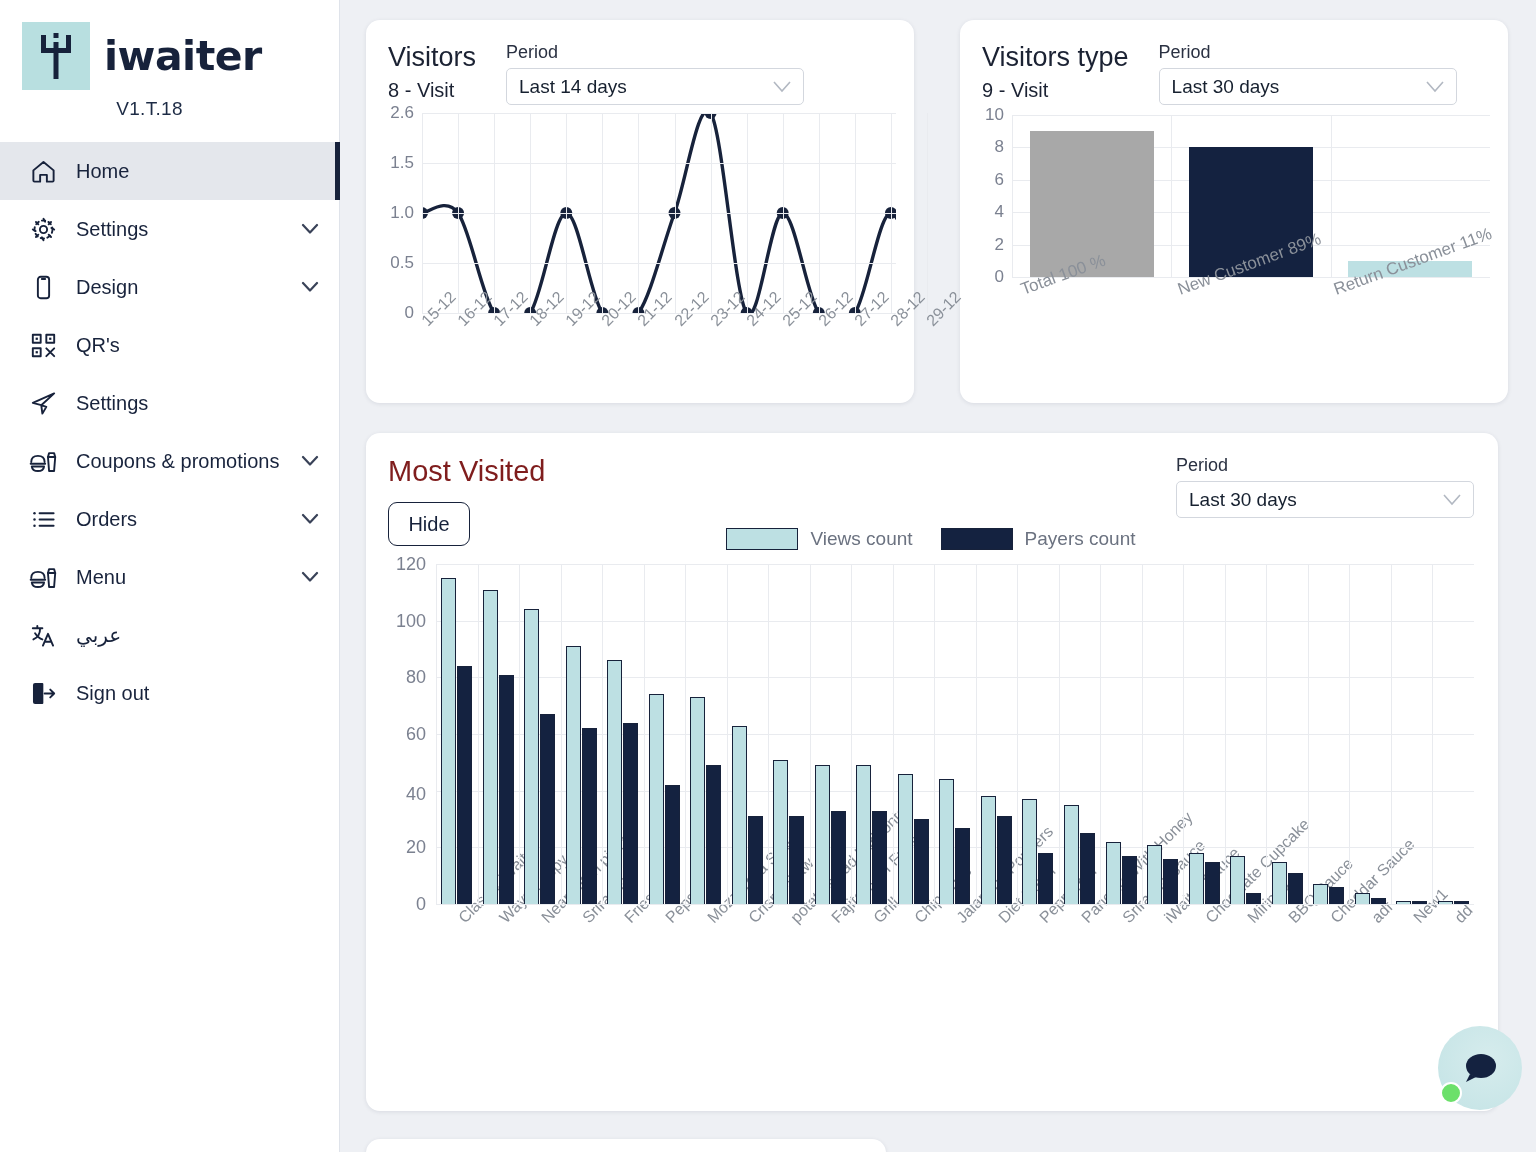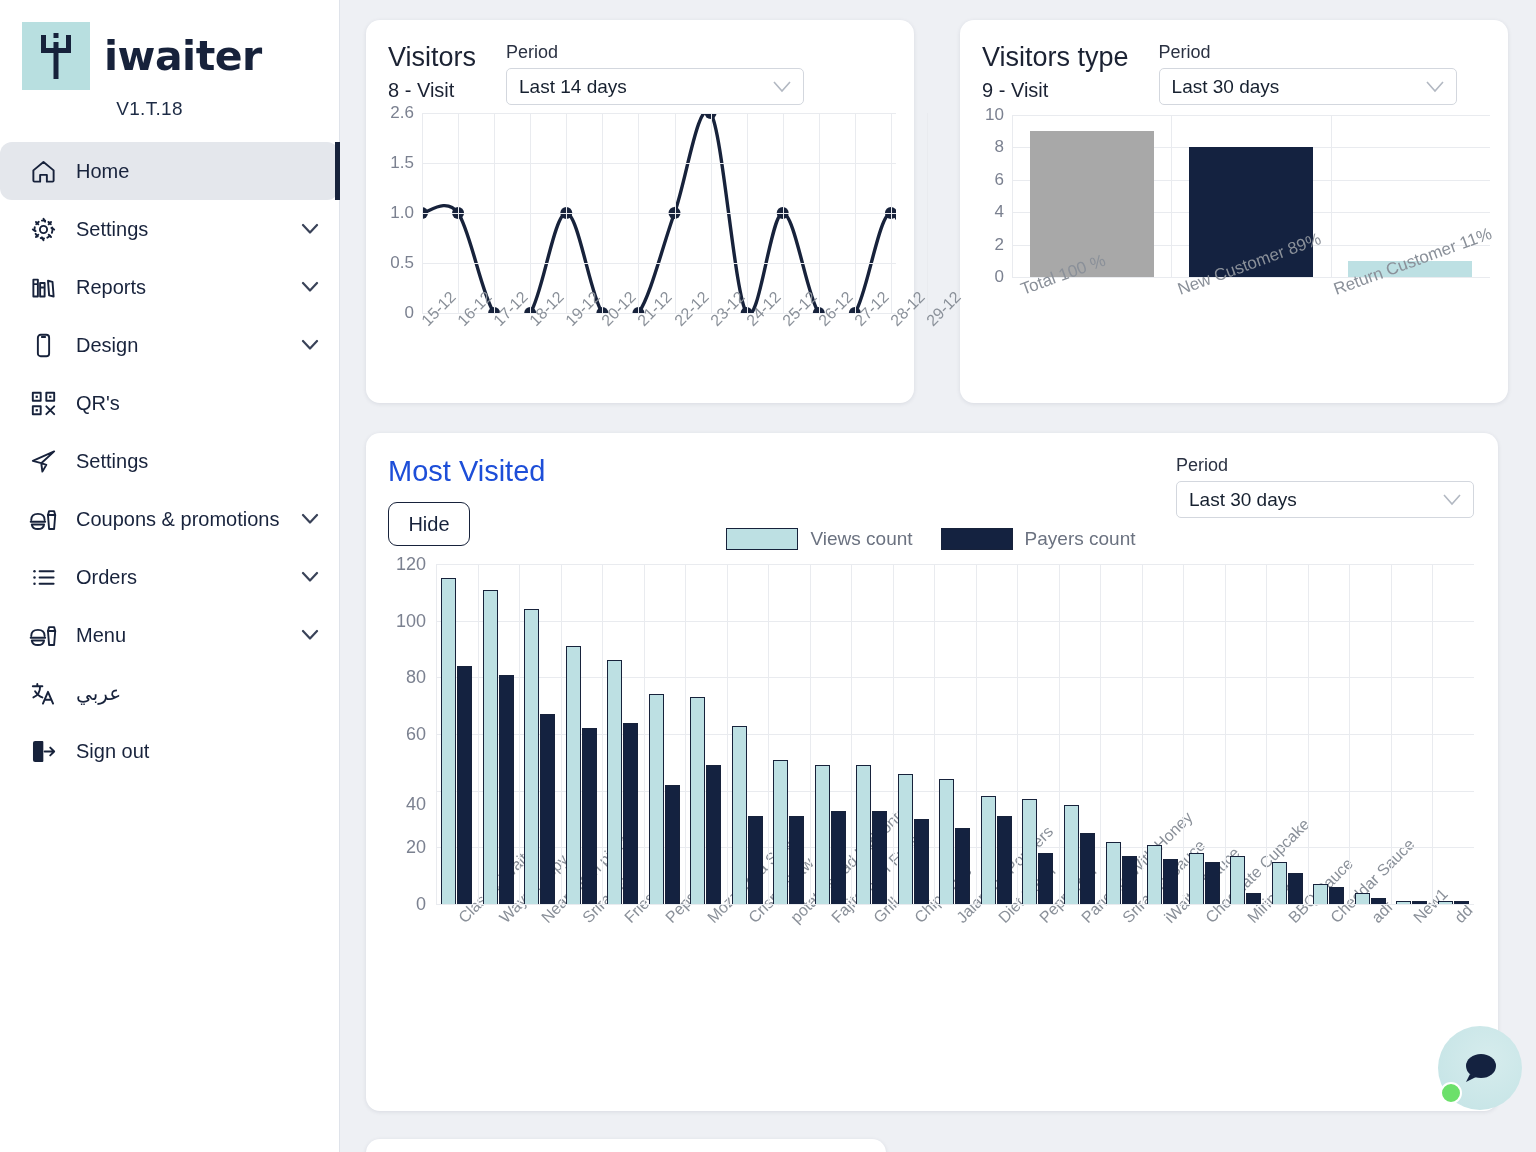--- a/index.html
+++ b/index.html
@@ -31,21 +31,20 @@
   .version {
     text-align: center; color: #1d2b45; font-size: 19px;
     margin-top: 8px; margin-right: 40px; letter-spacing: .3px;
   }
   .nav { margin-top: 22px; }
   .nav-item {
     display: flex; align-items: center; gap: 18px;
     height: 58px; padding: 0 20px 0 28px;
     color: #18233c; font-size: 20px; position: relative;
     cursor: pointer;
-    border-radius: 12px;
   }
   .nav-item.active { background: #e4e7ec; }
   .nav-item.active::after {
     content: ""; position: absolute; right: -1px; top: 0;
     width: 5px; height: 100%; background: #17223b;
   }
   .nav-icon { width: 30px; height: 30px; flex: 0 0 30px; display:flex; align-items:center; justify-content:center; }
   .nav-label { flex: 1; white-space: nowrap; }
   .chev { width: 18px; height: 18px; opacity: .85; }
 
@@ -98,21 +97,21 @@
   .vt-bar { width: 124px; }
   .vt-xlabels { position: relative; height: 66px; margin-left: 40px; }
   .vt-xlabels span {
     position: absolute; top: 4px; font-size: 17px; color: #8a9099;
     transform: rotate(-20deg); transform-origin: left top; white-space: nowrap;
   }
 
   
   .card-wide { width: 1132px; height: 678px; margin-top: 30px; padding: 22px 24px 0 22px; position: relative; }
   .mv-head { display: flex; justify-content: space-between; align-items: flex-start; }
-  .mv-title { font-size: 29px; color: #1d4ed8; }
+  .mv-title { font-size: 29px; color: #7f1d1d; }
   .hide-btn {
     margin-top: 14px; width: 82px; height: 44px;
     border: 1px solid #17223b; border-radius: 9px; background: #fff;
     color: #17223b; font-size: 20px; cursor: pointer;
     font-family: "Liberation Sans", sans-serif;
   }
   .legend { display: flex; justify-content: center; gap: 28px; align-items: center; margin-top: -18px; }
   .legend-item { display: flex; align-items: center; gap: 12px; }
   .sw { width: 72px; height: 22px; border: 1px solid #17223b; }
   .legend-text { font-size: 19px; color: #6b7280; }
@@ -183,34 +182,20 @@
         </div>
         <div class="nav-item">
           <span class="nav-icon">
             <svg viewBox="0 0 24 24" width="27" height="27">
               <circle cx="12" cy="12" r="3.2" stroke="#17223b" stroke-width="1.7" fill="none" stroke-linecap="round" stroke-linejoin="round"></circle>
               <path d="M12 2.5 L13.4 5 M12 21.5 L10.6 19 M21.5 12 L19 10.6 M2.5 12 L5 13.4 M18.7 5.3 L16.6 7.4 M5.3 18.7 L7.4 16.6 M18.7 18.7 L16.6 16.6 M5.3 5.3 L7.4 7.4" stroke="#17223b" stroke-width="1.7" fill="none" stroke-linecap="round" stroke-linejoin="round"></path>
               <circle cx="12" cy="12" r="8" stroke="#17223b" stroke-width="1.7" fill="none" stroke-linecap="round" stroke-linejoin="round" stroke-dasharray="3 3"></circle>
             </svg>
           </span>
           <span class="nav-label">Settings</span>
-          <svg class="chev" viewBox="0 0 18 12">
-            <path d="M2 2 L9 9.5 L16 2" stroke="#17223b" stroke-width="2.2" fill="none" stroke-linecap="round" stroke-linejoin="round"></path>
-          </svg>
-        </div>
-        <div class="nav-item">
-          <span class="nav-icon">
-            <svg viewBox="0 0 24 24" width="27" height="27">
-              <rect x="3" y="5" width="4" height="15" stroke="#17223b" stroke-width="1.7" fill="none" stroke-linecap="round" stroke-linejoin="round"></rect>
-              <rect x="9" y="8" width="4" height="12" stroke="#17223b" stroke-width="1.7" fill="none" stroke-linecap="round" stroke-linejoin="round"></rect>
-              <path d="M16 6 L20 7 L21 20 L17 19 Z" stroke="#17223b" stroke-width="1.7" fill="none" stroke-linecap="round" stroke-linejoin="round"></path>
-              <path d="M4 9 H6 M10 12 H12" stroke="#17223b" stroke-width="1.7" fill="none" stroke-linecap="round" stroke-linejoin="round"></path>
-            </svg>
-          </span>
-          <span class="nav-label">Reports</span>
           <svg class="chev" viewBox="0 0 18 12">
             <path d="M2 2 L9 9.5 L16 2" stroke="#17223b" stroke-width="2.2" fill="none" stroke-linecap="round" stroke-linejoin="round"></path>
           </svg>
         </div>
         <div class="nav-item">
           <span class="nav-icon">
             <svg viewBox="0 0 24 24" width="27" height="27">
               <rect x="7" y="2.5" width="10" height="19" rx="2.5" stroke="#17223b" stroke-width="1.7" fill="none" stroke-linecap="round" stroke-linejoin="round"></rect>
               <path d="M10.5 4.5 H13.5" stroke="#17223b" stroke-width="1.7" fill="none" stroke-linecap="round" stroke-linejoin="round"></path>
             </svg>
@@ -476,21 +461,21 @@
           <div class="legend-item">
             <span class="sw" style="background:#142240"></span>
             <span class="legend-text">Payers count</span>
           </div>
         </div>
 
       <div class="bars-area">
         <div class="bars-y" id="mvY">
             <span style="top: 340px;">0</span>
             <span style="top: 283.333px;">20</span>
-            <span style="top: 240px;">40</span>
+            <span style="top: 230px;">40</span>
             <span style="top: 170px;">60</span>
             <span style="top: 113.333px;">80</span>
             <span style="top: 56.6667px;">100</span>
             <span style="top: 0px;">120</span>
           </div>
         <div class="bars-plot" id="mvPlot">
             <div class="gridh" style="top: 340px; z-index: 1;"></div>
             <div class="gridh" style="top: 283.333px; z-index: 1;"></div>
             <div class="gridh" style="top: 226.667px; z-index: 1;"></div>
             <div class="gridh" style="top: 170px; z-index: 1;"></div>

